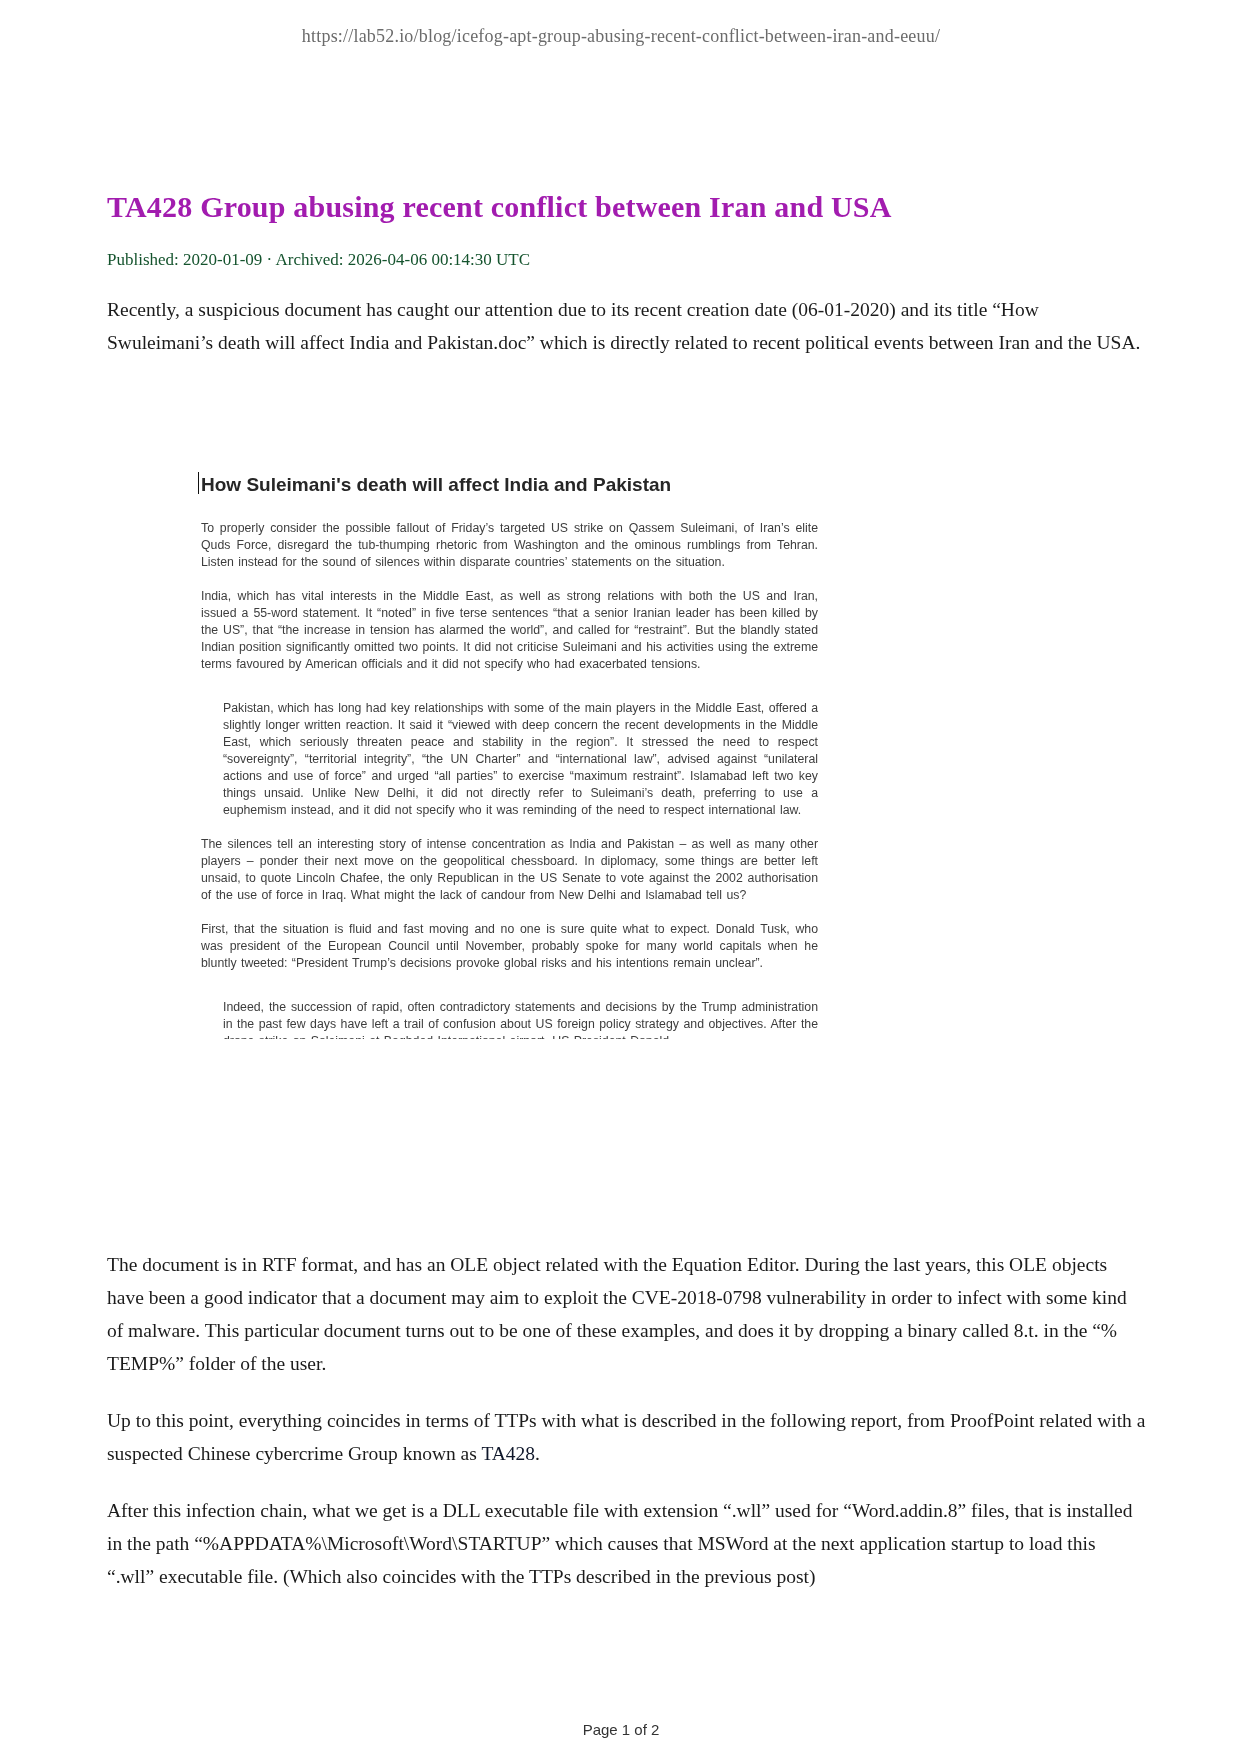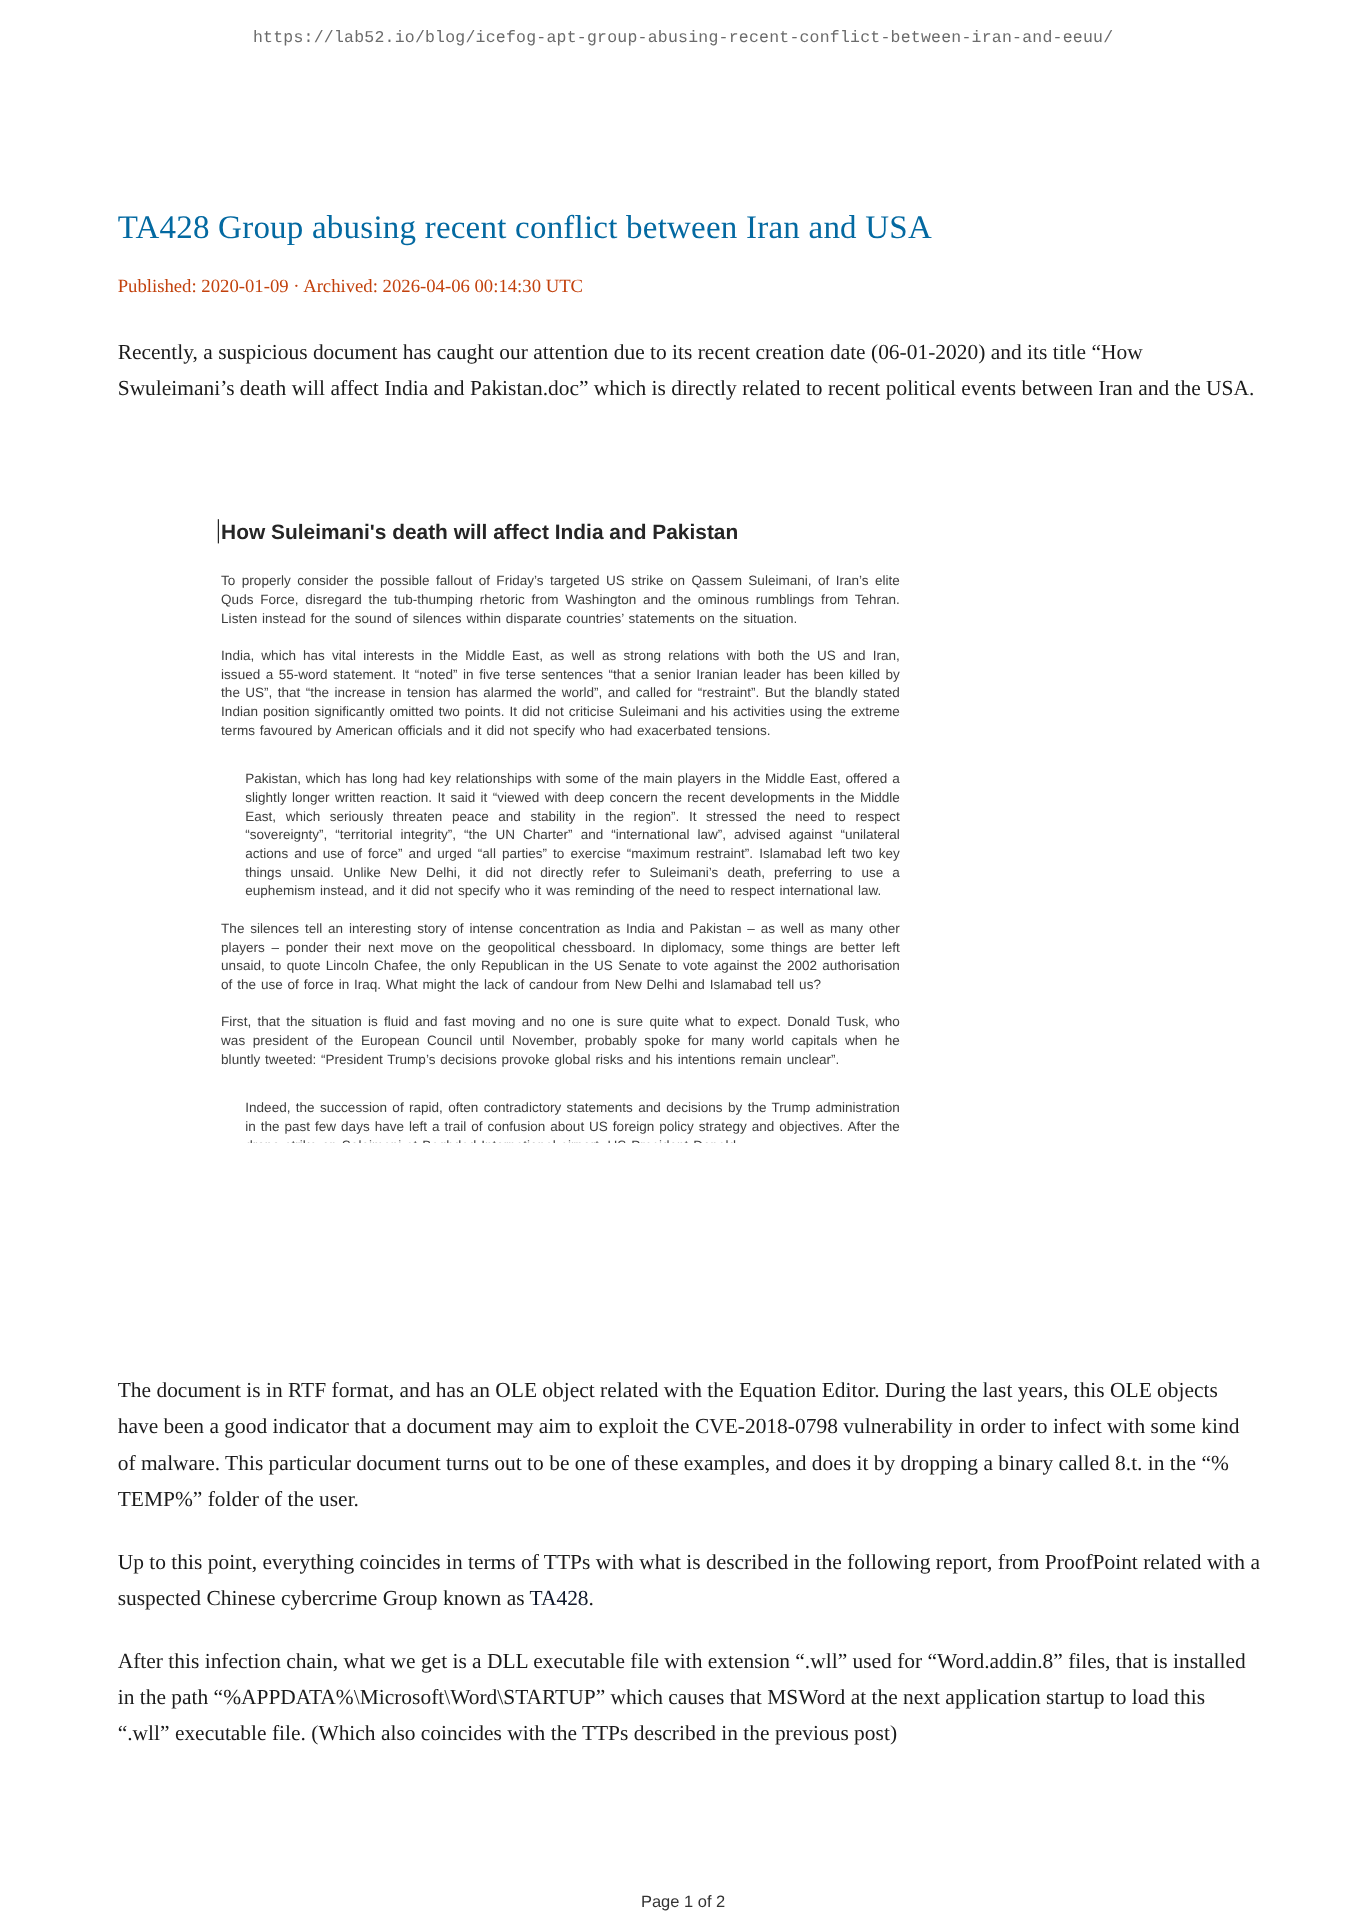--- a/index.html
+++ b/index.html
@@ -17,43 +17,43 @@
     height: 1756px;
     position: relative;
     background: #ffffff;
   }
   .print-header {
     position: absolute;
     top: 26px;
     left: 0;
     width: 100%;
     text-align: center;
-    font-family: Liberation Mono, monospace;
-    font-size: 15px;
+    font-family: Liberation Serif, serif;
+    font-size: 18px;
     font-stretch: condensed;
     color: #6b6b6b;
     letter-spacing: 0.2px;
   }
   .article {
     position: absolute;
     left: 107px;
     top: 190px;
     width: 1040px;
   }
   h1.title {
     font-size: 30px;
-    font-weight: 400;
-    color: #0369a1;
+    font-weight: 700;
+    color: #a21caf;
     letter-spacing: 0.2px;
     margin-bottom: 26px;
   }
   .meta {
     font-size: 17px;
-    color: #c2410c;
-    margin-bottom: 34px;
+    color: #14532d;
+    margin-bottom: 23px;
   }
   p.body-par {
     font-size: 19.5px;
     line-height: 33px;
     color: #1b1b1b;
     margin-bottom: 24px;
   }
   a.inline-link {
     color: #0f172a;
     cursor: pointer;

